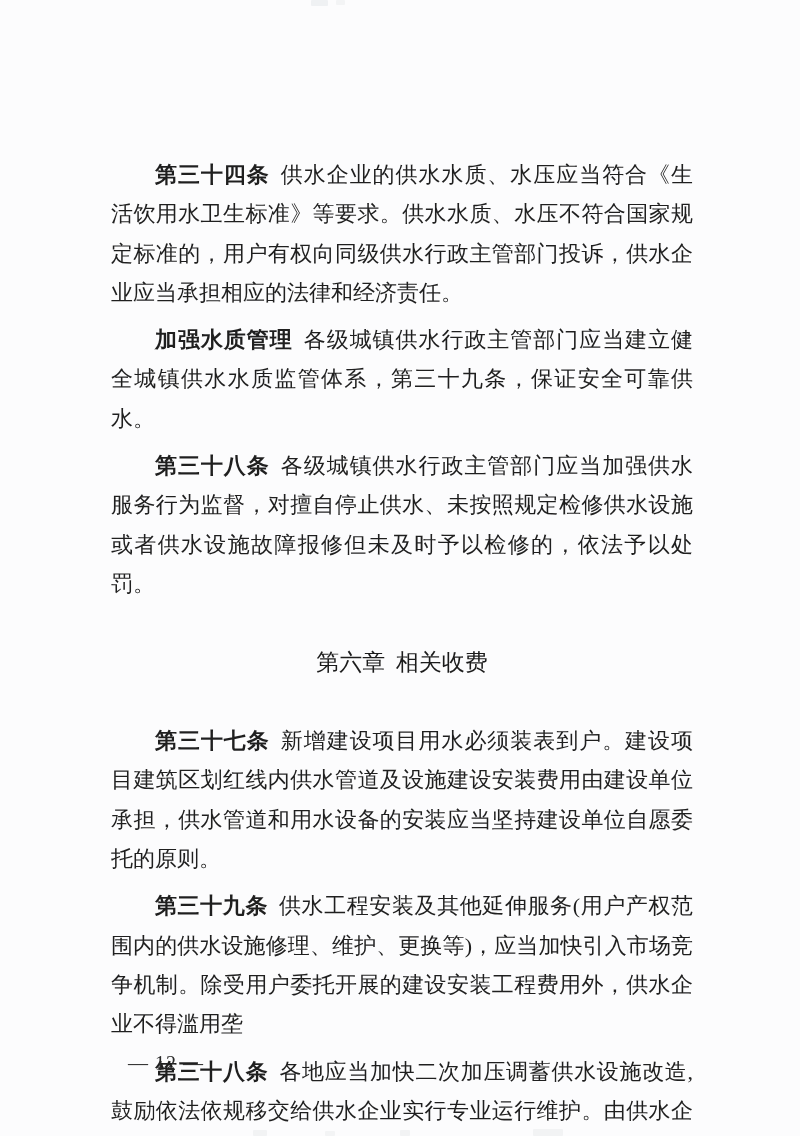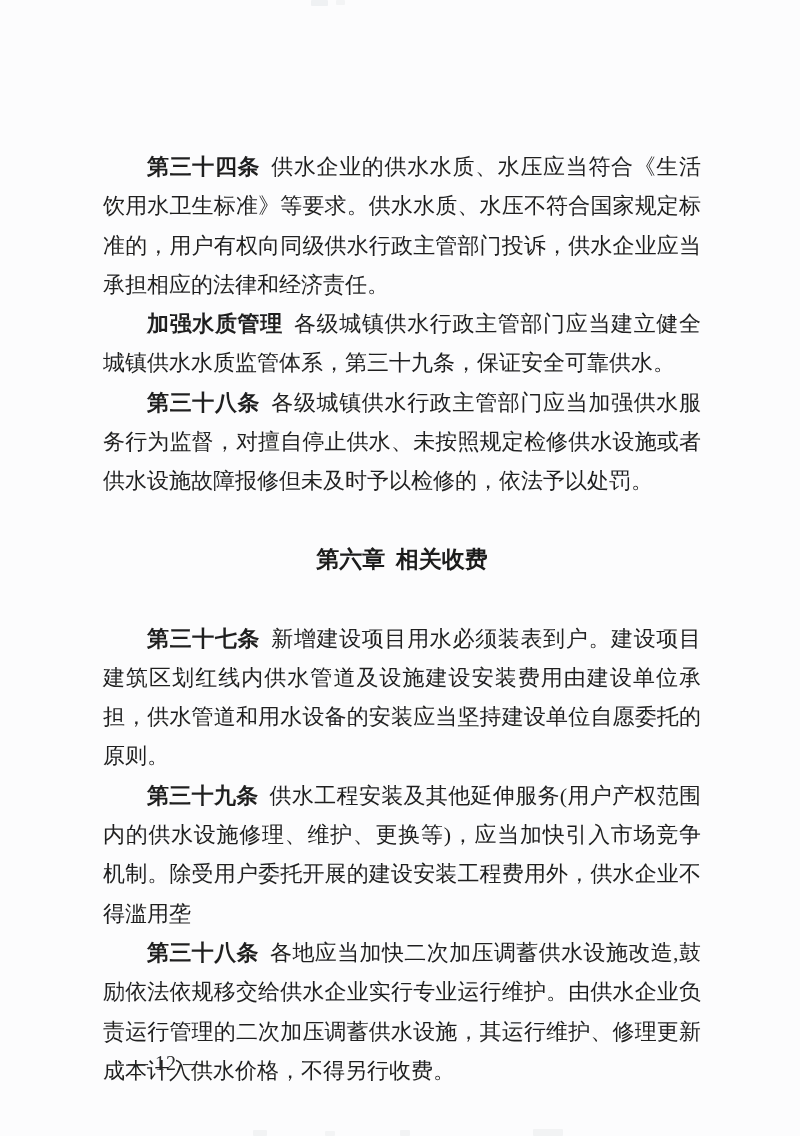--- a/index.html
+++ b/index.html
@@ -19,37 +19,37 @@
     position: absolute;
     inset: 0;
   }
   .content {
     position: absolute;
     left: 103px;
     top: 147px;
     width: 598px;
   }
   .para {
-    margin: 0;
+    margin: 8px;
     font-size: 22px;
     line-height: 39.3px;
     text-align: justify;
     text-indent: 2em;
     letter-spacing: 0;
     font-family: "Liberation Serif", serif;
   }
   .lead {
     font-weight: bold;
     margin-right: 0.5em;
   }
   .chapter-heading {
     margin: 39.3px 0 39.3px 0;
     font-size: 23px;
     line-height: 39.3px;
-    font-weight: bold;
+    font-weight: normal;
     text-align: center;
     text-indent: 0;
     word-spacing: 4px;
     font-family: "Liberation Sans", sans-serif;
     color: #1c1c1c;
   }
   .page-number {
     position: absolute;
     left: 128px;
     top: 1008px;

